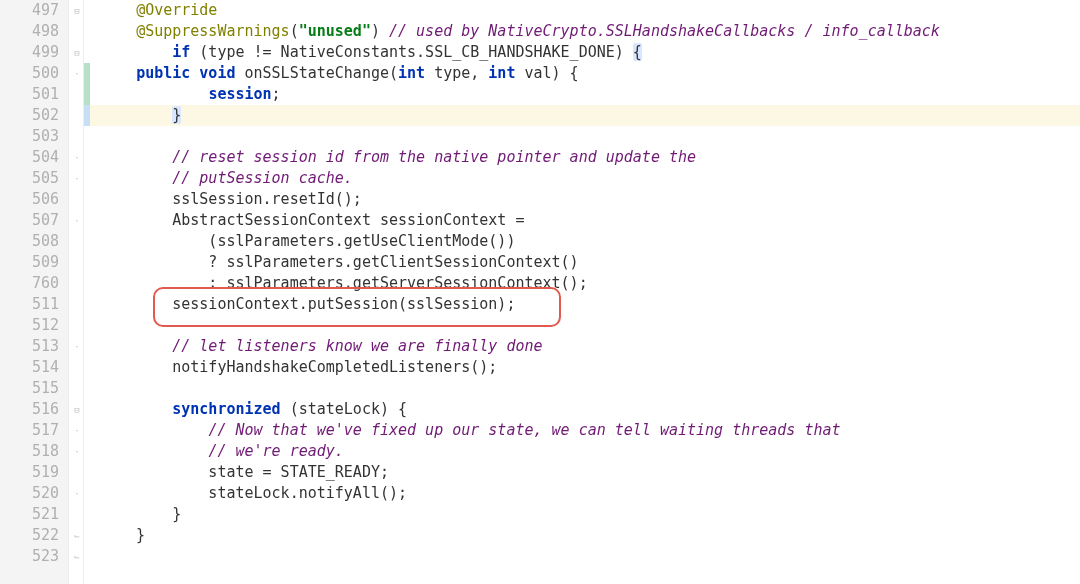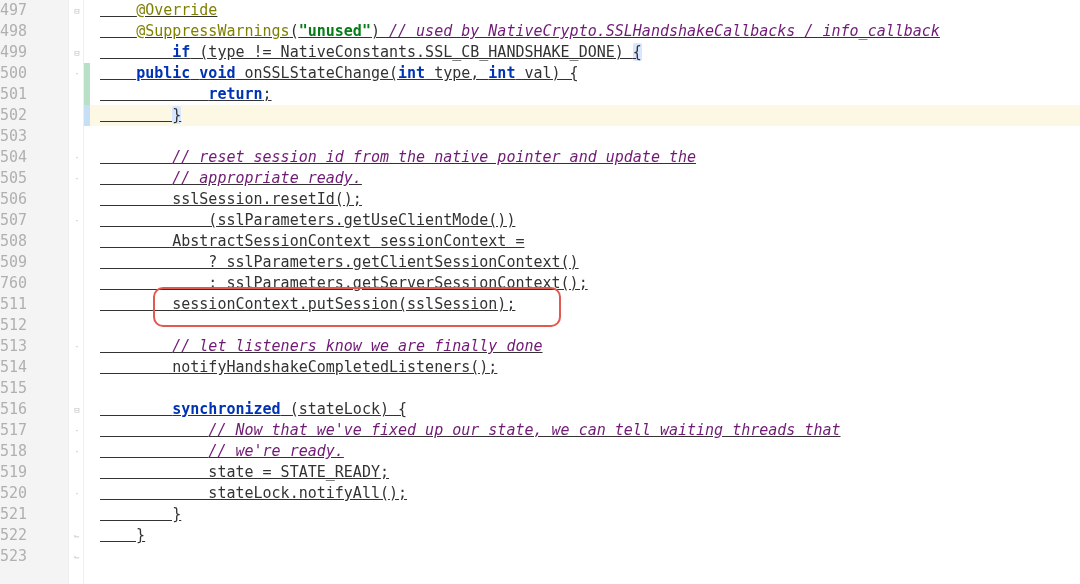--- a/index.html
+++ b/index.html
@@ -16,21 +16,21 @@
     overflow: hidden;
   }
   .editor {
     display: flex;
     width: 1080px;
     height: 584px;
   }
   .gutter {
     flex: 0 0 68px;
     background: #f4f4f4;
-    text-align: left;
+    text-align: right;
     color: #b0b0b0;
     padding-right: 9px;
     user-select: none;
   }
   .gutter div { height: 21px; }
   .fold-col {
     flex: 0 0 16px;
     background: #ffffff;
     border-right: 1px solid #eeeeee;
     border-left: 1px solid #eeeeee;
@@ -57,21 +57,20 @@
   .change-blue  { background: #c6dff5; }
   .code {
     flex: 1 1 auto;
     position: relative;
     padding-left: 10px;
   }
   .line {
     height: 21px;
     white-space: pre;
     font-family: inherit;
-    text-decoration: underline;
   }
   .line.hl {
     background: #fcf8e3;
     margin-left: -10px;
     padding-left: 10px;
     margin-right: 0;
   }
   .kw   { color: #0033b3; font-weight: bold; }
   .ann  { color: #808000; }
   .str  { color: #067d17; font-weight: bold; }
@@ -168,28 +167,28 @@
       <div class="change-mark"></div>
       <div class="change-mark"></div>
     </div>
 
   <div class="code" id="code">
 
   <pre class="line"><span>    </span><span class="ann">@Override</span></pre>
       <pre class="line"><span>    </span><span class="ann">@SuppressWarnings</span><span>(</span><span class="str">"unused"</span><span>) </span><span class="cmt">// used by NativeCrypto.SSLHandshakeCallbacks / info_callback</span></pre>
       <pre class="line"><span>        </span><span class="kw">if</span><span> (type != NativeConstants.SSL_CB_HANDSHAKE_DONE) </span><span class="brace-hl">{</span></pre>
       <pre class="line"><span>    </span><span class="kw">public</span><span> </span><span class="kw">void</span><span> onSSLStateChange(</span><span class="kw">int</span><span> type, </span><span class="kw">int</span><span> val) {</span></pre>
-      <pre class="line"><span>            </span><span class="kw">return</span><span>;</span></pre>
+      <pre class="line"><span>            </span><span class="kw">session</span><span>;</span></pre>
       <pre class="line hl"><span>        </span><span class="brace-hl">}</span></pre>
       <pre class="line"><span></span></pre>
       <pre class="line"><span>        </span><span class="cmt">// reset session id from the native pointer and update the</span></pre>
-      <pre class="line"><span>        </span><span class="cmt">// appropriate ready.</span></pre>
+      <pre class="line"><span>        </span><span class="cmt">// putSession cache.</span></pre>
       <pre class="line"><span>        sslSession.resetId();</span></pre>
+      <pre class="line"><span>        AbstractSessionContext sessionContext =</span></pre>
       <pre class="line"><span>            (sslParameters.getUseClientMode())</span></pre>
-      <pre class="line"><span>        AbstractSessionContext sessionContext =</span></pre>
       <pre class="line"><span>            ? sslParameters.getClientSessionContext()</span></pre>
       <pre class="line"><span>            : sslParameters.getServerSessionContext();</span></pre>
       <pre class="line"><span>        sessionContext.putSession(sslSession);</span></pre>
       <pre class="line"><span></span></pre>
       <pre class="line"><span>        </span><span class="cmt">// let listeners know we are finally done</span></pre>
       <pre class="line"><span>        notifyHandshakeCompletedListeners();</span></pre>
       <pre class="line"><span></span></pre>
       <pre class="line"><span>        </span><span class="kw">synchronized</span><span> (stateLock) {</span></pre>
       <pre class="line"><span>            </span><span class="cmt">// Now that we've fixed up our state, we can tell waiting threads that</span></pre>
       <pre class="line"><span>            </span><span class="cmt">// we're ready.</span></pre>

